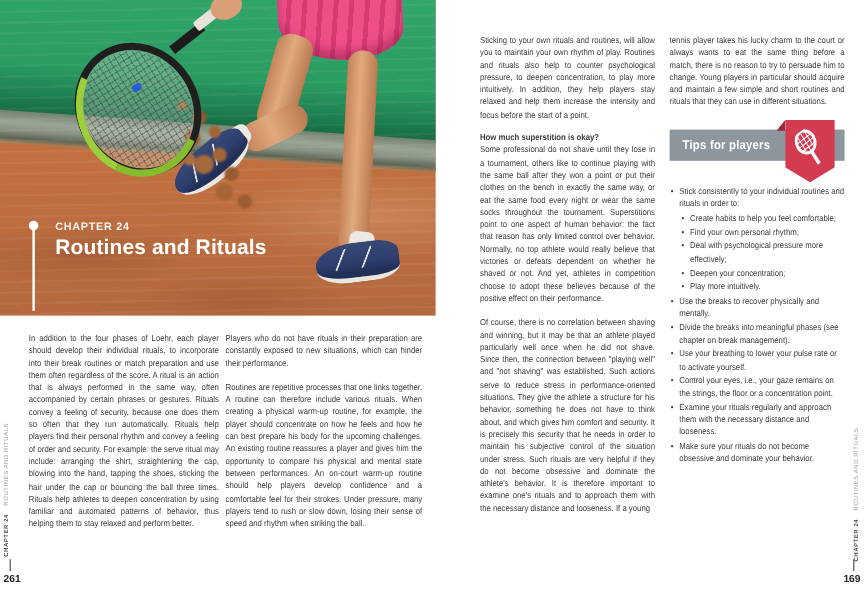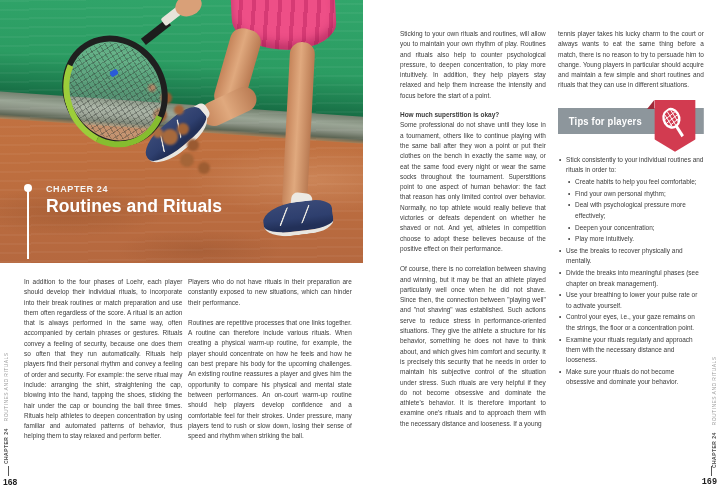--- a/index.html
+++ b/index.html
@@ -102,21 +102,21 @@
   .vside { position:absolute; writing-mode:vertical-rl; transform:rotate(180deg);
            font-size:5px; letter-spacing:.45px; color:#9a9a9a; white-space:nowrap; }
   #vside-left  { left:3px;  top:384px; height:80px; }
   #vside-right { right:3px; top:388px; height:80px; }
   .vch { color:#4a4a4a; font-weight:bold; margin-inline-end:7px; }
   .pline { position:absolute; width:1.2px; height:10px; background:#555; }
   #pline-left  { left:8px;  top:466px; }
   #pline-right { right:8px; top:466px; }
   .pnum { position:absolute; top:477px; font-size:8.5px; font-weight:bold; color:#1e1e1e; }
   #pnum-left  { left:3px; }
-  #pnum-right { right:3px;font-family:Liberation Mono, monospace; }
+  #pnum-right { right:3px; }
 </style>
 </head>
 <body>
 
 <div class="spread">
 
   <div class="photo">
     <div class="backdrop"></div>
     <div class="fence"></div>
     <div class="clay-tex"></div>
@@ -153,21 +153,21 @@
   </div>
   <div class="col" id="l-col2">
     <div class="para">Players who do not have rituals in their preparation are constantly exposed to new situations, which can hinder their performance.</div>
     <div class="para">Routines are repetitive processes that one links together. A routine can therefore include various rituals. When creating a physical warm-up routine, for example, the player should concentrate on how he feels and how he can best prepare his body for the upcoming challenges. An existing routine reassures a player and gives him the opportunity to compare his physical and mental state between performances. An on-court warm-up routine should help players develop confidence and a comfortable feel for their strokes. Under pressure, many players tend to rush or slow down, losing their sense of speed and rhythm when striking the ball.</div>
   </div>
 
   <div class="vside" id="vside-left">
     <span class="vch">CHAPTER 24</span><span class="vti">ROUTINES AND RITUALS</span>
   </div>
   <div class="pline" id="pline-left"></div>
-  <div class="pnum" id="pnum-left">168</div>
+  <div class="pnum" id="pnum-left">261</div>
 
   <div class="col" id="r-col1">
     <div class="para">Sticking to your own rituals and routines, will allow you to maintain your own rhythm of play. Routines and rituals also help to counter psychological pressure, to deepen concentration, to play more intuitively. In addition, they help players stay relaxed and help them increase the intensity and focus before the start of a point.</div>
     <div class="subhead">How much superstition is okay?</div>
     <div>Some professional do not shave until they lose in a tournament, others like to continue playing with the same ball after they won a point or put their clothes on the bench in exactly the same way, or eat the same food every night or wear the same socks throughout the tournament. Superstitions point to one aspect of human behavior: the fact that reason has only limited control over behavior. Normally, no top athlete would really believe that victories or defeats dependent on whether he shaved or not. And yet, athletes in competition choose to adopt these believes because of the positive effect on their performance.</div>
     <div class="para" style="margin-top:10px">Of course, there is no correlation between shaving and winning, but it may be that an athlete played particularly well once when he did not shave. Since then, the connection between "playing well" and "not shaving" was established. Such actions serve to reduce stress in performance-oriented situations. They give the athlete a structure for his behavior, something he does not have to think about, and which gives him comfort and security. It is precisely this security that he needs in order to maintain his subjective control of the situation under stress. Such rituals are very helpful if they do not become obsessive and dominate the athlete's behavior. It is therefore important to examine one's rituals and to approach them with the necessary distance and looseness. If a young</div>
   </div>
 
   <div class="col" id="r-col2">
     <div class="para">tennis player takes his lucky charm to the court or always wants to eat the same thing before a match, there is no reason to try to persuade him to change. Young players in particular should acquire and maintain a few simple and short routines and rituals that they can use in different situations.</div>

